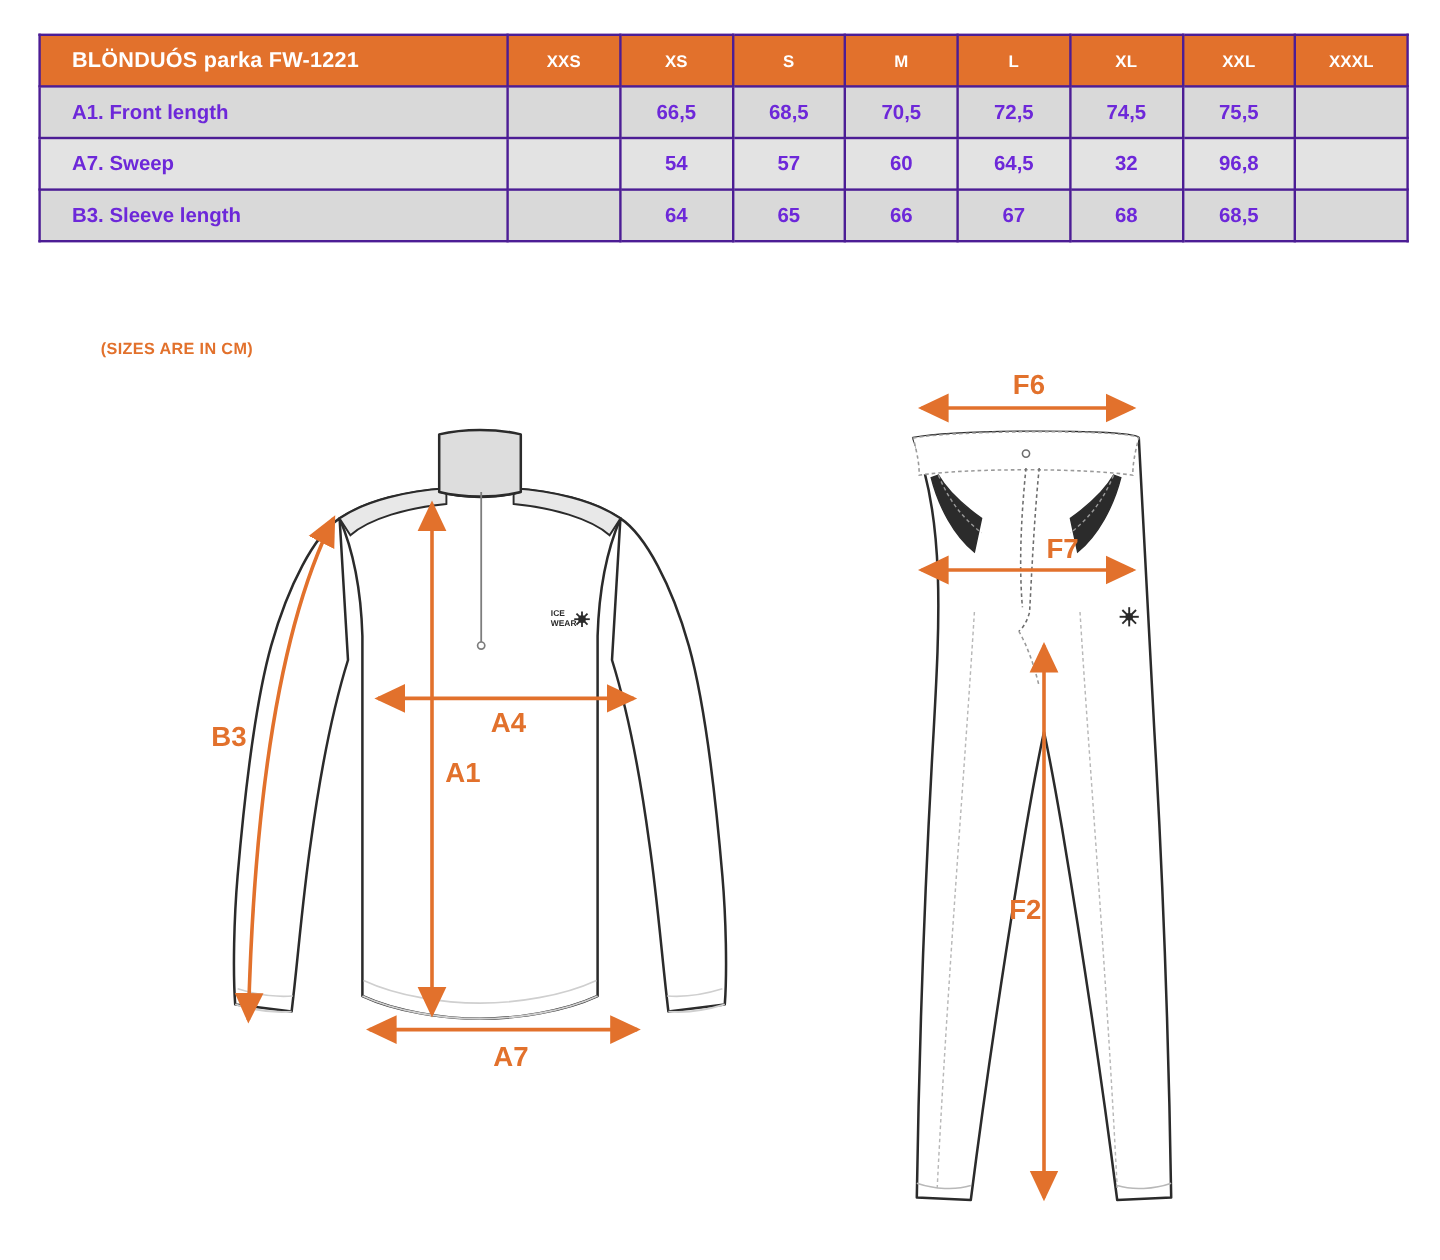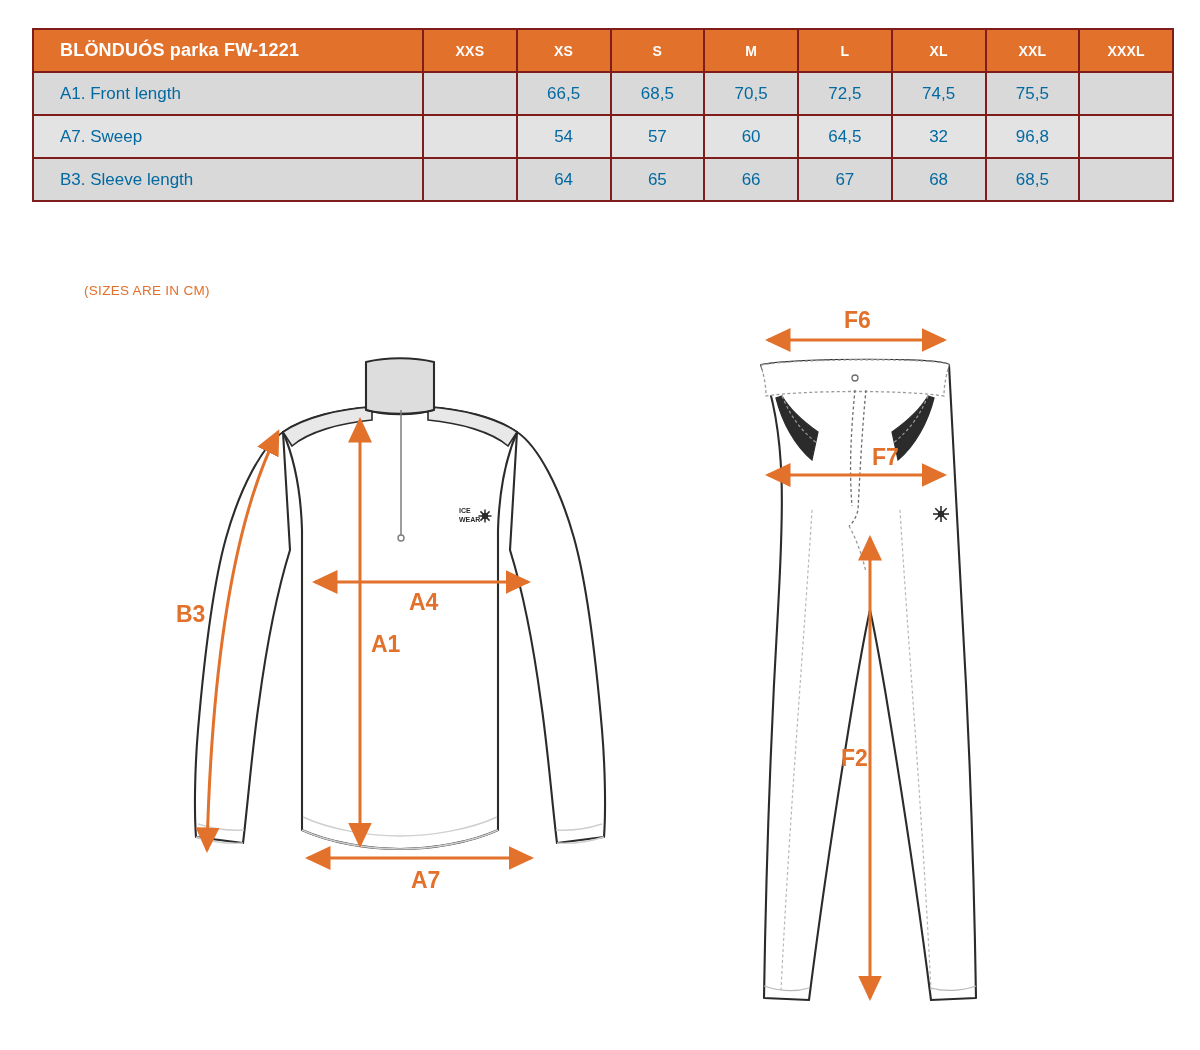--- a/index.html
+++ b/index.html
@@ -20,54 +20,54 @@
     width: 1140px;
     border-collapse: collapse;
     table-layout: fixed;
   }
   .size-table th, .size-table td {
     height: 43px;
     text-align: center;
     font-size: 17px;
     font-weight: bold;
     color: #3f3f3f;
-    border: 2px solid #7f1d1d;
+    border: 2px solid #4c1d95;
     padding: 0;
   }
   .size-table thead th {
     background: #e2712c;
     color: #ffffff;
     font-size: 14px;
     letter-spacing: .2px;
   }
   .size-table thead th.product {
     text-align: left;
     padding-left: 26px;
     font-size: 18px;
   }
   .size-table tbody td {
     background: #d9d9d9;
-    font-weight: normal;
+    font-weight: bold;
     font-size: 17px;
-    color: #0369a1;
+    color: #6d28d9;
   }
   .size-table tbody tr:nth-child(even) td { background: #e3e3e3; }
   .size-table tbody td.label {
     text-align: left;
     padding-left: 26px;
     font-size: 17px;
   }
   .size-table col.c-name  { width: 390px; }
   .size-table col.c-size  { width: 93.75px; }
 
   .units-note {
     position: absolute;
     left: 84px; top: 283px;
     font-size: 13.5px;
-    font-weight: normal;
+    font-weight: bold;
     color: #e2712c;
     letter-spacing: .3px;
     text-align: right;
   }
 
   
   .diagram {
     position: absolute;
     left: 0; top: 310px;
     width: 1200px; height: 740px;

